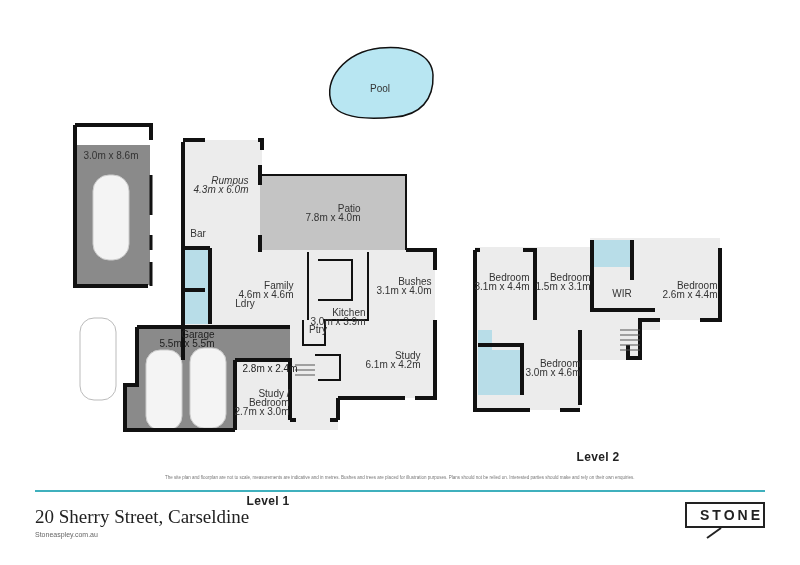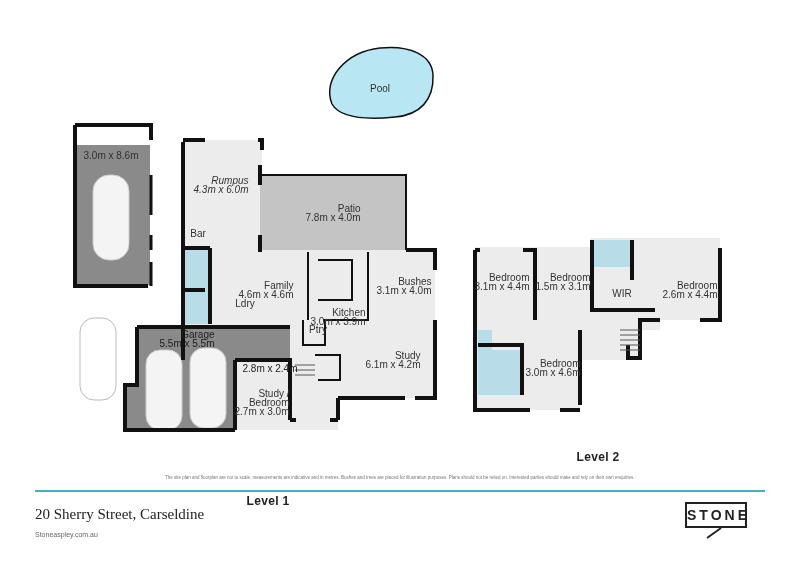--- a/index.html
+++ b/index.html
@@ -2,24 +2,24 @@
 <html><head>
 <meta charset="utf-8">
 <style>
   html, body { margin:0; padding:0; background:#ffffff; }
   body { width:800px; height:565px; position:relative; overflow:hidden; font-family:"Liberation Sans", sans-serif; }
   svg.plan { position:absolute; left:0; top:0; }
   .lbl { position:absolute; font-size:10px; color:#333; text-align:right; line-height:9px; white-space:nowrap; transform:translate(-50%,-50%); }
   .lvl { position:absolute; font-size:12px; font-weight:bold; color:#222; transform:translate(-50%,-50%); letter-spacing:0.3px; }
   .disclaimer { position:absolute; left:165px; top:475px; width:600px; font-size:4.5px; color:#777; white-space:nowrap; }
   .rule { position:absolute; left:35px; top:490px; width:730px; height:2px; background:#3fb0bd; }
-  .address { position:absolute; left:35px; top:506px; font-family:"Liberation Serif", serif; font-size:15px; color:#222; }
+  .address { position:absolute; left:35px; top:506px; font-family:"Liberation Serif", serif; font-size:19px; color:#222; }
   .website { position:absolute; left:35px; top:531px; font-size:7px; color:#666; }
   .logo { position:absolute; left:685px; top:502px; width:80px; height:36px; }
-  .logo-box { position:absolute; left:0; top:0; width:62px; height:26px; border:2px solid #222; box-sizing:border-box; font-size:14px; font-weight:bold; letter-spacing:3px; text-align:right; line-height:22px; color:#222; }
+  .logo-box { position:absolute; left:0; top:0; width:80px; height:26px; border:2px solid #222; box-sizing:border-box; font-size:14px; font-weight:bold; letter-spacing:3px; text-align:right; line-height:22px; color:#222; }
 </style>
 </head>
 <body>
 
 <svg class="plan" width="800" height="565" viewBox="0 0 800 565">
 
   <path d="M332 104 C322 80 345 52 380 48 C410 45 432 55 433 75 C434 100 420 115 395 117 C365 120 340 118 332 104 Z" fill="#b8e6f2" stroke="#111" stroke-width="1.5"></path>
 
   <rect x="75" y="145" width="75" height="140" fill="#8a8a8a"></rect>
   <rect x="77" y="127" width="70" height="18" fill="#fff"></rect>

